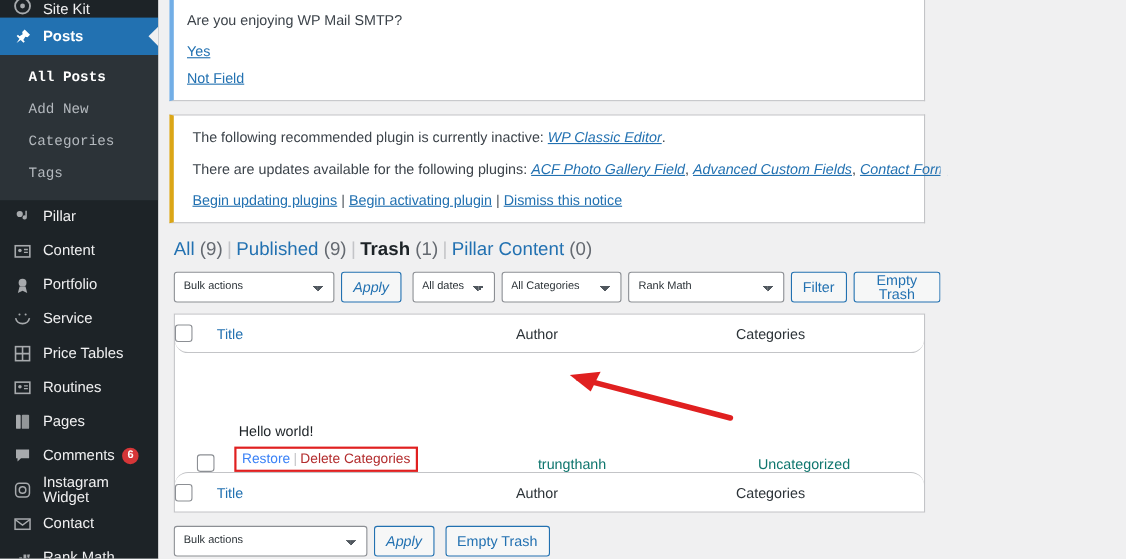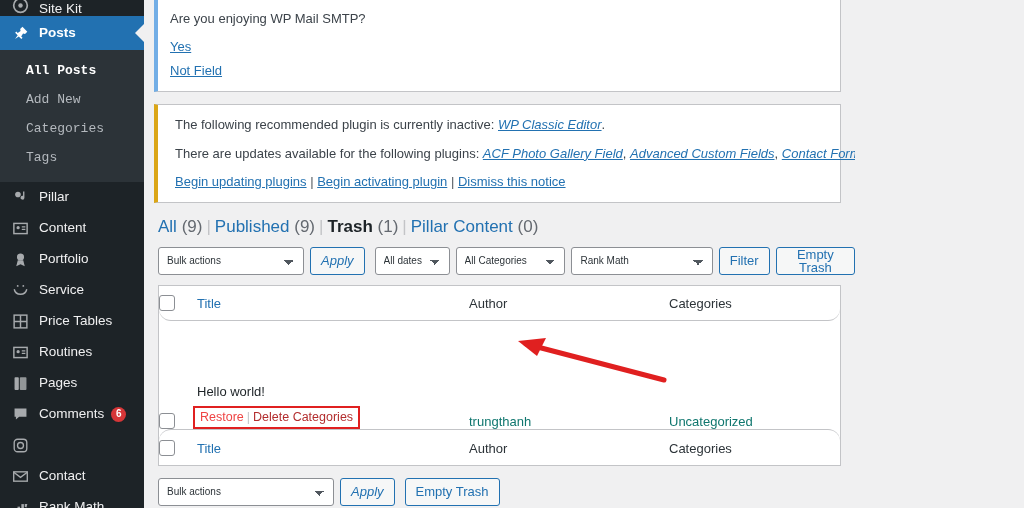--- a/index.html
+++ b/index.html
@@ -130,35 +130,35 @@
   .col-auth { width: 200px; min-width: 200px; }
   .col-cat  { width: 228px; min-width: 228px; }
   .col-tags { flex: 1; }
   .cell.head { color: #2c3338; font-weight: 400; }
   .cell.head a { color: #2271b1; text-decoration: none; }
   .cb {
     width: 16px; height: 16px; border: 1px solid #8c8f94;
     border-radius: 3px; background: #fff; display: inline-block;
     vertical-align: middle;
   }
-  .wp-body .wp-row { min-height: 108px; }
+  .wp-body .wp-row { min-height: 108px; padding-left: 20px; }
   .wp-body .cell { padding: 12px 0 0 0; }
   .wp-body .col-cb { padding-top: 14px; }
   .row-title { color: #1d2327; font-weight: 400; font-size: 13px; }
   .wp-body a { color: #0f766e; text-decoration: none; }
   .dash { color: #646970; }
 
   .row-actions {
     display: inline-block; margin-top: 7px;
     font-size: 12.5px; color: #50575e;
     border: 2px solid #e02020; padding: 2px 5px 3px 5px;
     background: #fff; position: relative; left: -4px;
   }
   .row-actions a { color: #b32d2e; text-decoration: none; }
-  .row-actions a.restore { color: #ef4444; }
+  .row-actions a.restore { color: #3b82f6; }
   .row-actions .bar { color: #c3c4c7; margin: 0 3px; }
 
   #arrow { position: absolute; left: 360px; top: 328px; pointer-events: none; }
 
   #rail {
     position: absolute; right: 0; top: 0;
     width: 6px; height: 508px; background: #f0f0f1;
   }
 </style>
 </head>
@@ -278,20 +278,21 @@
       <span class="badge">6</span>
     </div>
 
     <div class="menu-item">
       <span class="mi-ico">
         <svg width="17" height="17" viewBox="0 0 20 20" fill="none" stroke="currentColor" stroke-width="1.6">
           <rect x="2.6" y="2.6" width="14.8" height="14.8" rx="4"></rect>
             <circle cx="10" cy="10" r="3.5"></circle>
         </svg>
       </span>
+      <span>Instagram Widget</span>
     </div>
 
     <div class="menu-item">
       <span class="mi-ico">
         <svg width="17" height="17" viewBox="0 0 20 20" fill="none" stroke="currentColor" stroke-width="1.6">
           <rect x="2" y="4.5" width="16" height="11"></rect>
             <path d="m2 5 8 6 8-6"></path>
         </svg>
       </span>
       <span>Contact</span>

